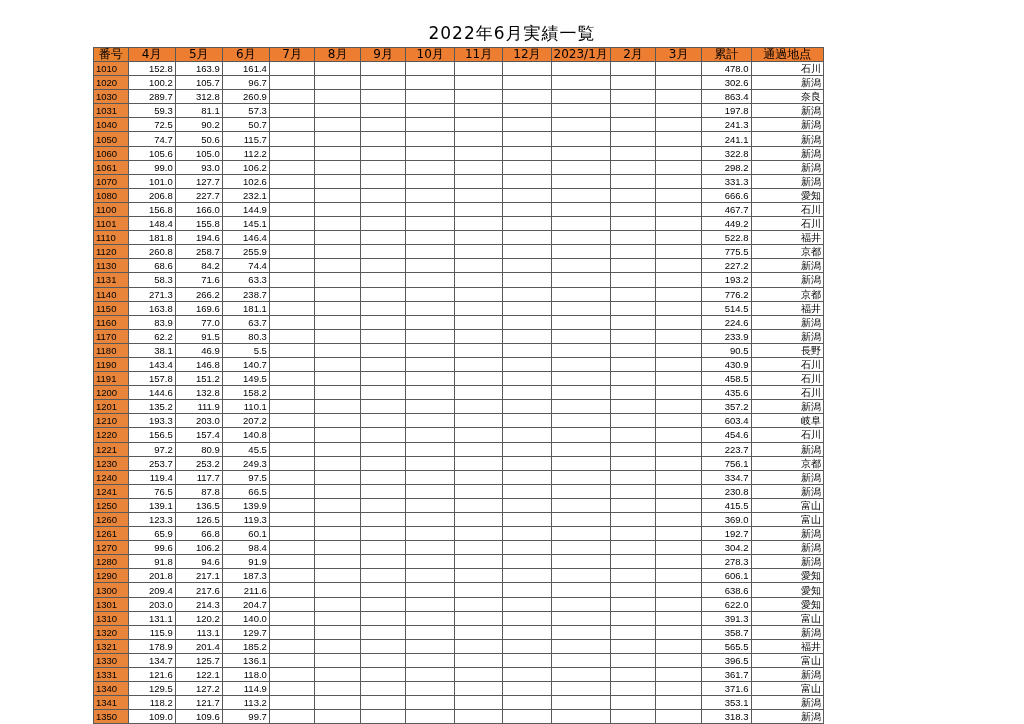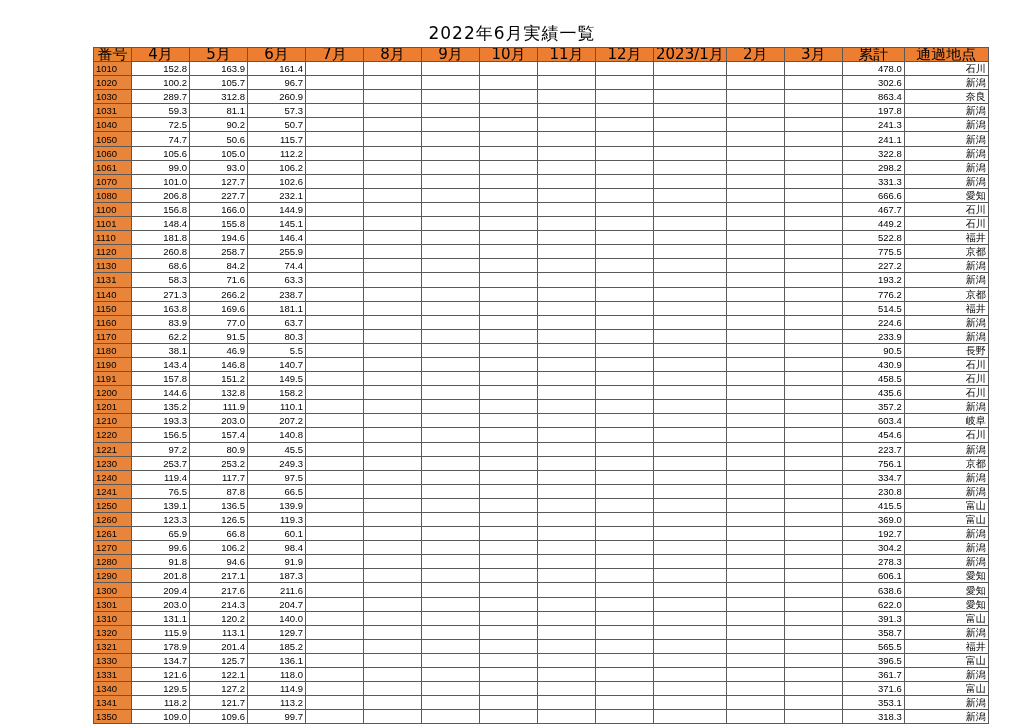--- a/index.html
+++ b/index.html
@@ -2,21 +2,21 @@
 <html><head>
 <meta charset="utf-8">
 <style>
   html,body{margin:0;padding:0;}
   body{
     width:1024px;height:724px;
     background:#ffffff;
     font-family:"Liberation Sans","DejaVu Sans",sans-serif;
     overflow:hidden;
   }
-  #sheet{position:relative;width:1024px;height:724px;}
+  #sheet{position:relative;width:824px;height:724px;}
 
   #title{
     position:absolute;
     left:0;top:22px;width:1024px;
     text-align:center;
     font-size:17px;
     letter-spacing:1px;
     color:#000000;
     font-family:"DejaVu Sans","Liberation Sans",sans-serif;
   }
@@ -37,21 +37,21 @@
     height:13.1px;
     padding:0 2px;
     overflow:hidden;
     white-space:nowrap;
     line-height:13px;
     font-weight:normal;
   }
   thead th{
     background:#ED7D31;
     text-align:center;
-    font-size:15px;
+    font-size:12px;
     color:#000000;
     height:12px;
     font-family:"DejaVu Sans","Liberation Sans",sans-serif;
   }
   thead th.hnum{background:#E8822E;}
 
   td.c-id{
     background:#E8853A;
     text-align:left;
     font-size:9.5px;

